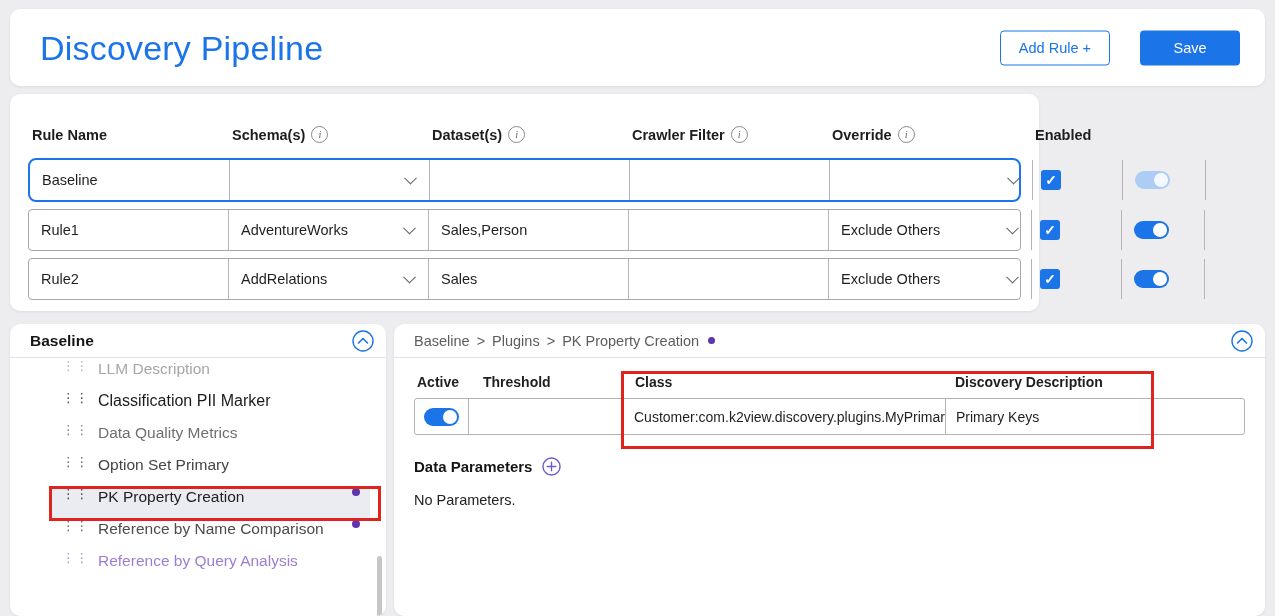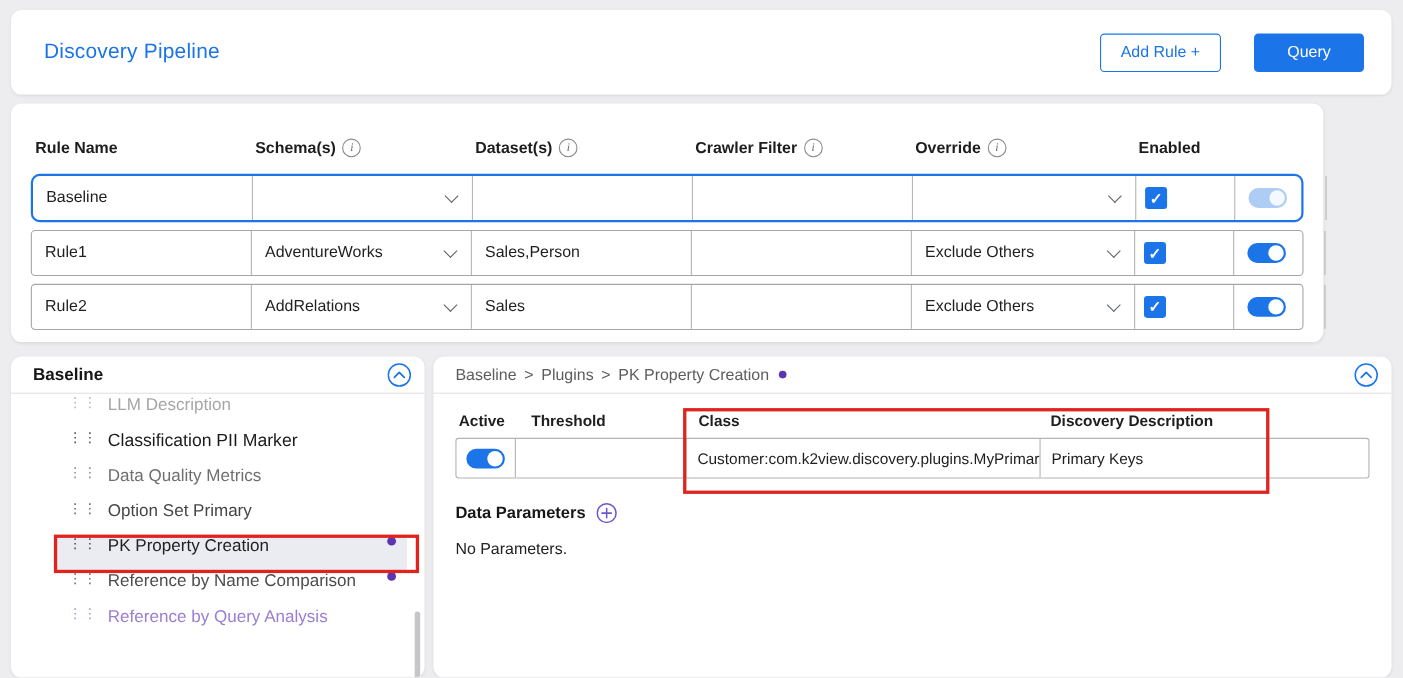--- a/index.html
+++ b/index.html
@@ -2,28 +2,28 @@
 <html><head>
 <meta charset="utf-8">
 <style>
   html,body{margin:0;padding:0;}
   body{background:#ededef;font-family:"Liberation Sans",sans-serif;}
   #page{position:relative;width:1275px;height:616px;background:#ededef;overflow:hidden;}
   .card{position:absolute;background:#fff;border-radius:10px;box-shadow:0 1px 3px rgba(20,20,40,.07);}
 
   
   #header-card{left:10px;top:9px;width:1255px;height:77px;}
-  .page-title{position:absolute;left:30px;top:50%;transform:translateY(-50%);font-size:19px;font-weight:500;color:#1b74e8;letter-spacing:.2px;}
+  .page-title{position:absolute;left:30px;top:50%;transform:translateY(-50%);font-size:34px;font-weight:500;color:#1b74e8;letter-spacing:.2px;}
   .header-actions{position:absolute;right:25px;top:50%;transform:translateY(-50%);display:flex;gap:30px;align-items:center;}
   .btn{height:35px;border-radius:4px;font-size:14.5px;display:flex;align-items:center;justify-content:center;padding:0 18px;cursor:pointer;box-sizing:border-box;}
   .btn-outline{border:1px solid #1b74e8;color:#1b74e8;background:#fff;}
   .btn-primary{background:#1b74e8;color:#fff;border:none;min-width:100px;}
 
   
-  #rules-card{left:10px;top:94px;width:1193px;height:217px;padding:32px 18px;box-sizing:border-box;}
+  #rules-card{left:10px;top:94px;width:1029px;height:217px;padding:32px 18px;box-sizing:border-box;}
   .grid-cols{display:grid;grid-template-columns:200px 200px 200px 200px 203px 90px 83px 1fr;}
   .rules-header{margin-bottom:15px;}
   .hcell{display:flex;align-items:center;gap:6px;font-size:14.5px;font-weight:700;color:#1d1d1d;padding-left:4px;}
   .info-icon{width:15px;height:15px;border:1px solid #8a8a8a;border-radius:50%;display:inline-flex;align-items:center;justify-content:center;font-size:10.5px;font-weight:400;color:#6a6a6a;font-family:"Liberation Serif",serif;font-style:italic;flex:0 0 auto;}
   .info-icon::after{content:"i";}
 
   .rule-row{height:42px;border:1px solid #a6a6a6;border-radius:4px;margin-bottom:7px;box-sizing:border-box;background:#fff;}
   .rule-row.selected{border:2px solid #1b74e8;border-radius:8px;height:44px;}
   .rcell{border-right:1px solid #b5b5b5;display:flex;align-items:center;padding:0 12px;position:relative;overflow:hidden;}
   .rcell:last-child{border-right:none;}
@@ -95,21 +95,21 @@
 </style>
 </head>
 <body>
 
 <div id="page">
 
   <div class="card" id="header-card">
     <div class="page-title">Discovery Pipeline</div>
     <div class="header-actions">
       <div class="btn btn-outline">Add Rule +</div>
-      <div class="btn btn-primary">Query</div>
+      <div class="btn btn-primary">Save</div>
     </div>
   </div>
 
   <div class="card" id="rules-card">
 
     <div class="grid-cols rules-header">
       <div class="hcell">
           <span>Rule Name</span>
         </div>
       <div class="hcell">

